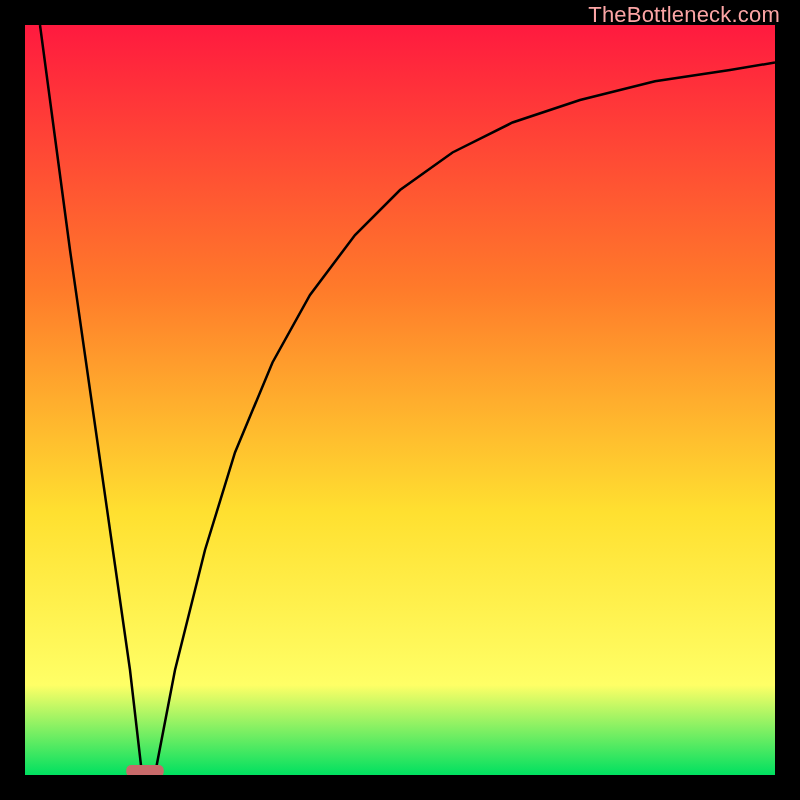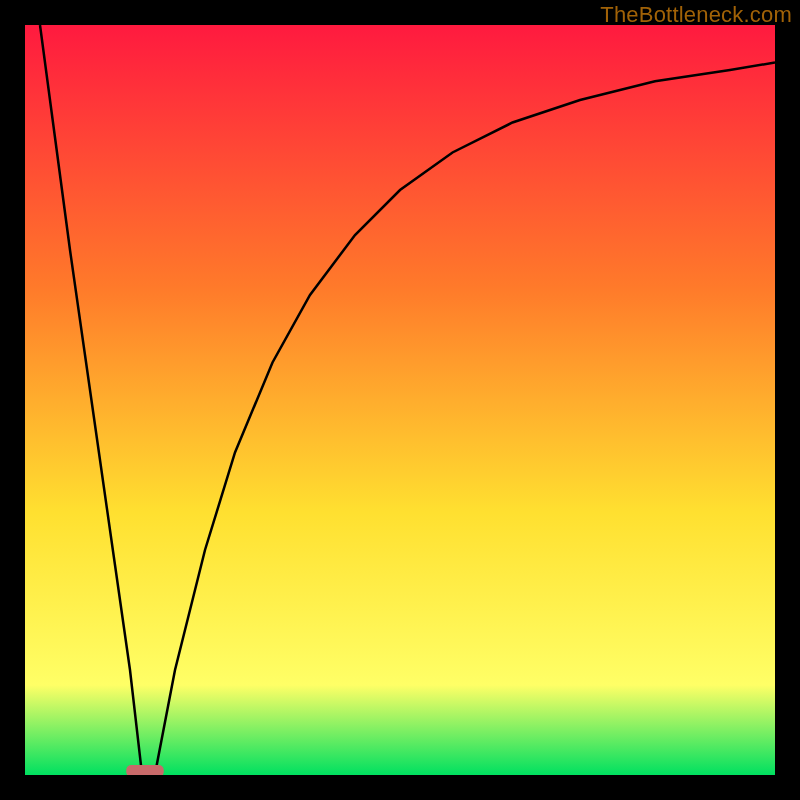--- a/index.html
+++ b/index.html
@@ -22,22 +22,22 @@
   .plot {
     position: absolute;
     top: 25px;
     left: 25px;
     width: 750px;
     height: 750px;
   }
   .watermark {
     position: absolute;
     top: 2px;
-    right: 8px;
-    color: #a16207;
+    right: 20px;
+    color: #fca5a5;
     font-size: 22px;
     font-family: Arial, sans-serif;
     letter-spacing: 0.2px;
     margin-left: 17px;
   }
 </style>
 </head>
 <body>
 
 <div class="frame">

